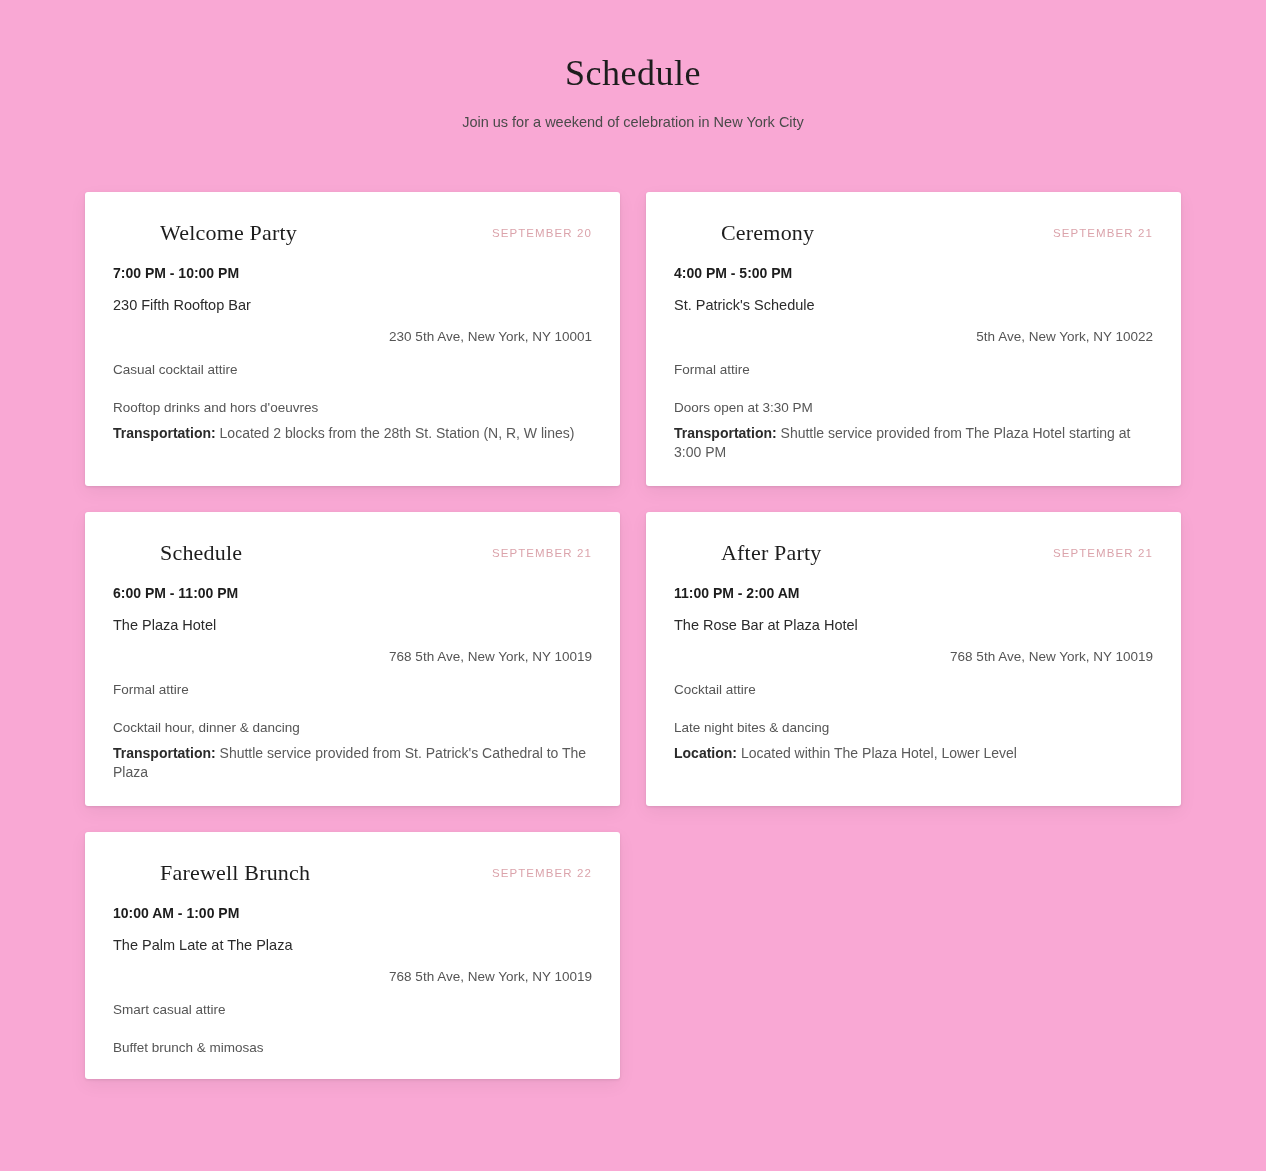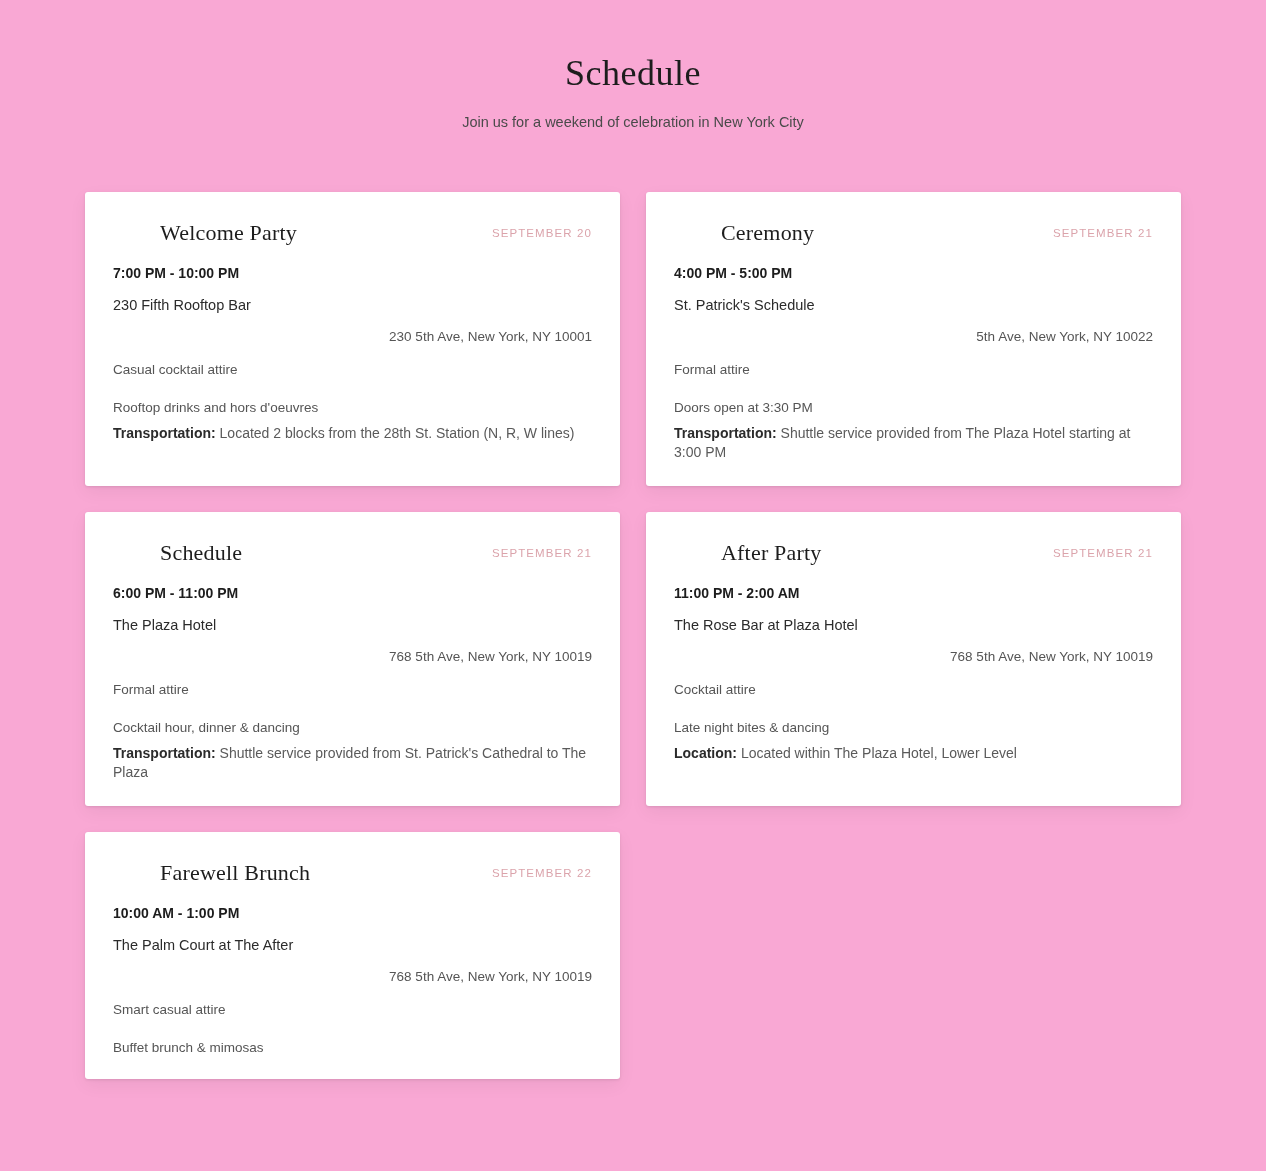--- a/index.html
+++ b/index.html
@@ -185,20 +185,20 @@
         <span>Located within The Plaza Hotel, Lower Level</span>
       </div>
     </div>
 
     <div class="event-card">
       <div class="card-top">
         <h2 class="card-title">Farewell Brunch</h2>
         <span class="card-date">SEPTEMBER 22</span>
       </div>
       <div class="card-time">10:00 AM - 1:00 PM</div>
-      <div class="card-venue">The Palm Court at The After</div>
+      <div class="card-venue">The Palm Late at The Plaza</div>
       <div class="card-address">768 5th Ave, New York, NY 10019</div>
       <div class="card-attire">Smart casual attire</div>
       <div class="card-detail">Buffet brunch &amp; mimosas</div>
     </div>
 
   </div>
 </div>
 
 </body></html>

